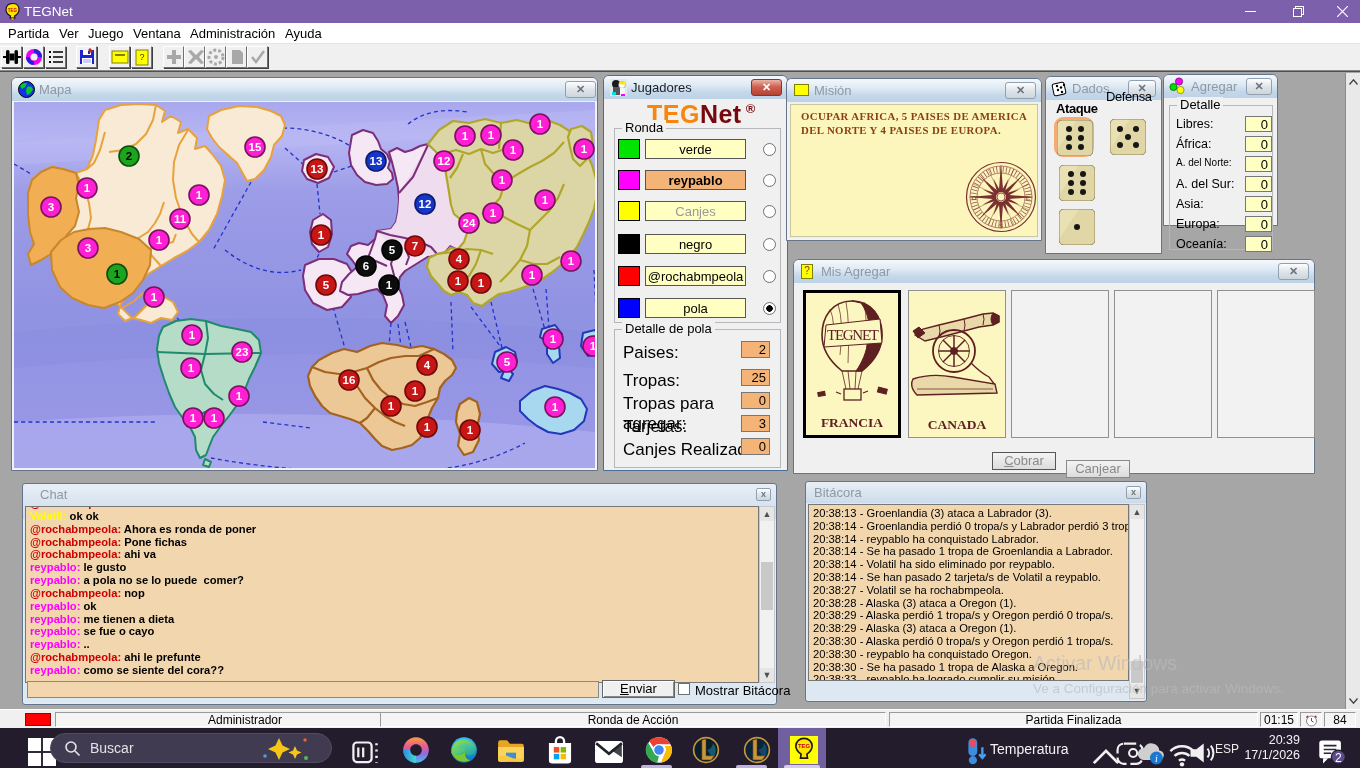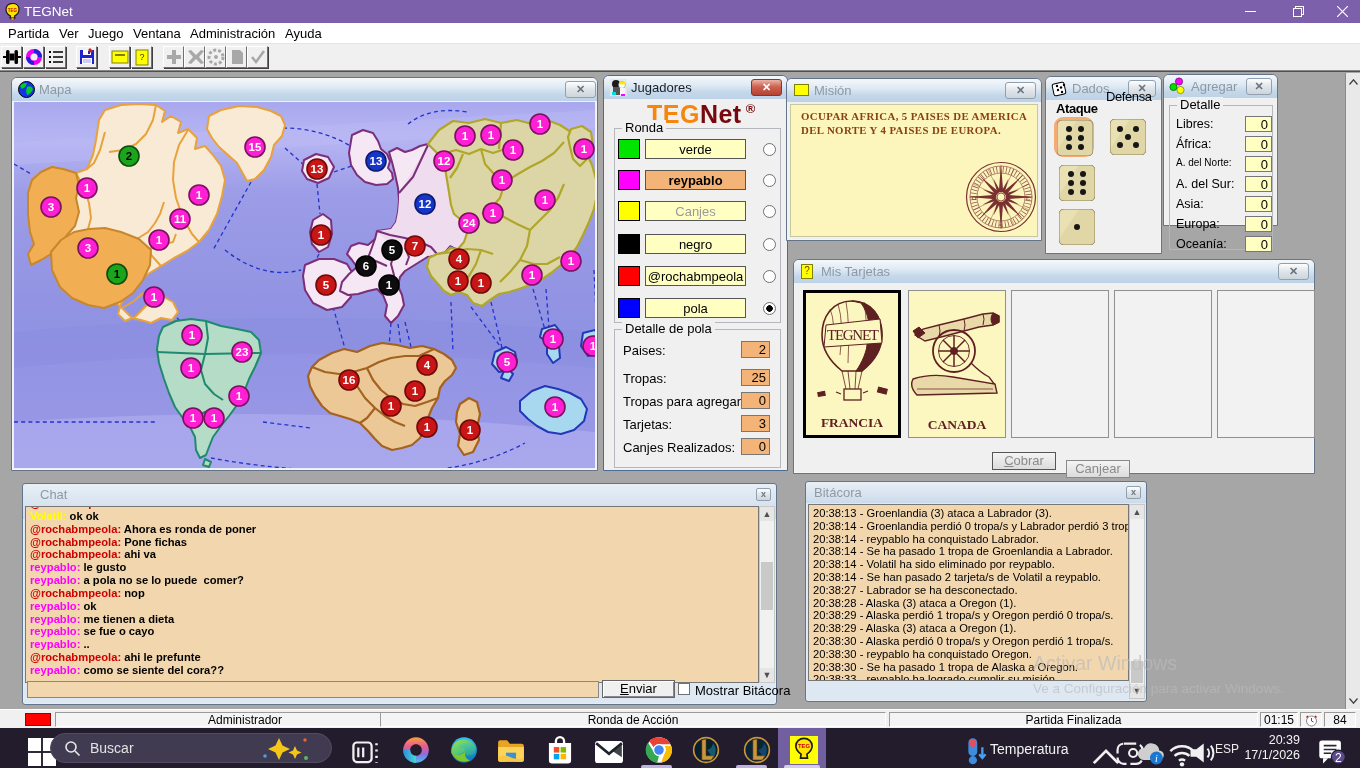--- a/index.html
+++ b/index.html
@@ -21,21 +21,21 @@
 .wx{position:absolute;right:5px;top:3px;width:31px;height:17px;border:1px solid #90a0b0;border-radius:3px;background:linear-gradient(#fefefe,#dfe5ea 50%,#cdd5dc);color:#6a7580;text-align:center;font-size:11px;font-weight:bold;line-height:15px;}
 .wx.red{background:linear-gradient(#e9b5a8,#d0614f 45%,#b34233);border-color:#8c3326;color:#f3e6e2;}
 .wx.sm{width:15px;height:13px;top:4px;line-height:11px;font-size:9px;border-radius:2px;}
 .grp{position:absolute;border:1px solid #b4b8bc;}
 .grp .gl{position:absolute;top:-9px;left:7px;background:#f0f0f0;padding:0 3px;font-size:13px;color:#000;}
 
 .prow{position:absolute;height:20px;}
 .sw{position:absolute;left:0;top:0;width:22px;height:20px;border:1px solid #000;}
 .pname{position:absolute;left:27px;top:0;width:101px;height:20px;border:1px solid #555;background:#ffffc2;font-size:13px;text-align:center;line-height:19px;color:#000;}
 .prad{position:absolute;right:0;top:4px;width:13px;height:13px;border-radius:50%;border:1px solid #707070;background:#fff;}
-.vlab{position:absolute;font-size:13px;color:#000;}
+.vlab{position:absolute;font-size:17px;color:#000;}
 .vbox{position:absolute;width:29px;height:17px;border:1px solid #777;background:#f5b477;font-size:13px;text-align:right;line-height:16px;padding-right:3px;color:#000;}
 .vbox.yel{background:#ffffc2;}
 
 .logarea{position:absolute;background:#f2d6ae;border:1px solid #777;overflow:hidden;}
 .logarea .ln{white-space:pre;overflow:hidden;height:12.85px;line-height:12.85px;}
 .sb{position:absolute;width:16px;background:#f1f1f1;border:1px solid #c8c8c8;}
 .sb .ar{position:absolute;left:0;width:14px;height:14px;background:#e6e6e6;color:#505050;font-size:9px;text-align:center;line-height:14px;}
 .sb .th{position:absolute;left:1px;width:12px;background:#c9c9c9;}
 .btn{position:absolute;background:linear-gradient(#f4f4f4,#dcdcdc);border:1px solid #8a8a8a;font-size:13px;text-align:center;color:#000;}
 
@@ -552,21 +552,21 @@
           <div class="vbox yel" style="left:75px;top:90px;width:27px;height:16px">0</div>
         <div class="vlab" style="left:6px;top:111px;font-size:12.5px">Europa:</div>
           <div class="vbox yel" style="left:75px;top:110px;width:27px;height:16px">0</div>
         <div class="vlab" style="left:6px;top:131px;font-size:12.5px">Oceanía:</div>
           <div class="vbox yel" style="left:75px;top:130px;width:27px;height:16px">0</div>
       </div>
     </div>
     <div class="win" id="w-tarjetas" style="left:793px;top:187px;width:522px;height:215px;">
       <div class="wtb">
           <div style="position:absolute;left:7px;top:4px;width:12px;height:15px;background:#ffff00;border:1px solid #808000;font-size:10px;text-align:center;color:#804000">?</div>
-          <div class="wt">Mis Tarjetas</div>
+          <div class="wt">Mis Agregar</div>
           <div class="wx">✕</div>
         </div>
       <div style="position:absolute;left:9px;top:30px;width:98px;height:148px;background:#fcf6c0;border:3px solid #000">
         <svg width="92" height="118" viewBox="0 0 92 118">
           <g stroke="#5e2020" fill="none">
             <path d="M46 8 C26 8 16 24 16 42 C16 58 26 70 36 78 L56 78 C66 70 76 58 76 42 C76 24 66 8 46 8 Z" stroke-width="1.6"></path>
             <path d="M46 8 C58 8 76 16 76 42 C76 58 66 70 56 78 L50 78 C62 62 70 30 55 10 Z" fill="#5e2020"></path>
             <path d="M24 16 Q30 30 26 52 M32 11 Q38 30 34 62 M40 9 Q44 30 42 70 M58 9 Q62 30 60 72" stroke-width=".7"></path>
             <path d="M36 78 L40 96 M56 78 L52 96 M42 78 L44 96 M50 78 L49 96" stroke-width=".8"></path>
             <rect x="38" y="96" width="17" height="11" fill="#fcf6c0" stroke-width="1.3"></rect>
@@ -642,21 +642,21 @@
           <div class="wx sm">x</div>
         </div>
       <div class="logarea" style="left:2px;top:22px;width:321px;height:177px;font-size:11.2px;color:#000;">
         <div style="position:absolute;left:4px;top:2px;" class="bit">
 <div class="ln">20:38:13 - Groenlandia (3) ataca a Labrador (3).</div>
             <div class="ln">20:38:14 - Groenlandia perdió 0 tropa/s y Labrador perdió 3 tropa/s</div>
             <div class="ln">20:38:14 - reypablo ha conquistado Labrador.</div>
             <div class="ln">20:38:14 - Se ha pasado 1 tropa de Groenlandia a Labrador.</div>
             <div class="ln">20:38:14 - Volatil ha sido eliminado por reypablo.</div>
             <div class="ln">20:38:14 - Se han pasado 2 tarjeta/s de Volatil a reypablo.</div>
-            <div class="ln">20:38:27 - Labrador se ha desconectado.</div>
+            <div class="ln">20:38:27 - Volatil se ha rochabmpeola.</div>
             <div class="ln">20:38:28 - Alaska (3) ataca a Oregon (1).</div>
             <div class="ln">20:38:29 - Alaska perdió 1 tropa/s y Oregon perdió 0 tropa/s.</div>
             <div class="ln">20:38:29 - Alaska (3) ataca a Oregon (1).</div>
             <div class="ln">20:38:30 - Alaska perdió 0 tropa/s y Oregon perdió 1 tropa/s.</div>
             <div class="ln">20:38:30 - reypablo ha conquistado Oregon.</div>
             <div class="ln">20:38:30 - Se ha pasado 1 tropa de Alaska a Oregon.</div>
             <div class="ln">20:38:33 - reypablo ha logrado cumplir su misión.</div>
             <div class="ln">20:38:34 - Se han pasado 2 tropas mas de Alaska a Oregon.</div>
         </div>
       </div>

